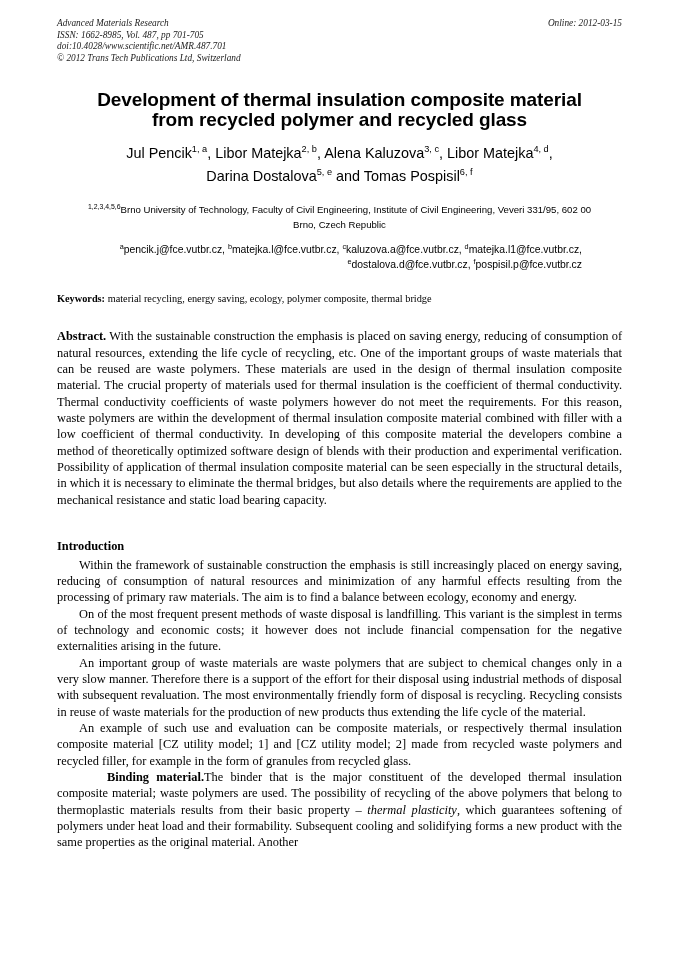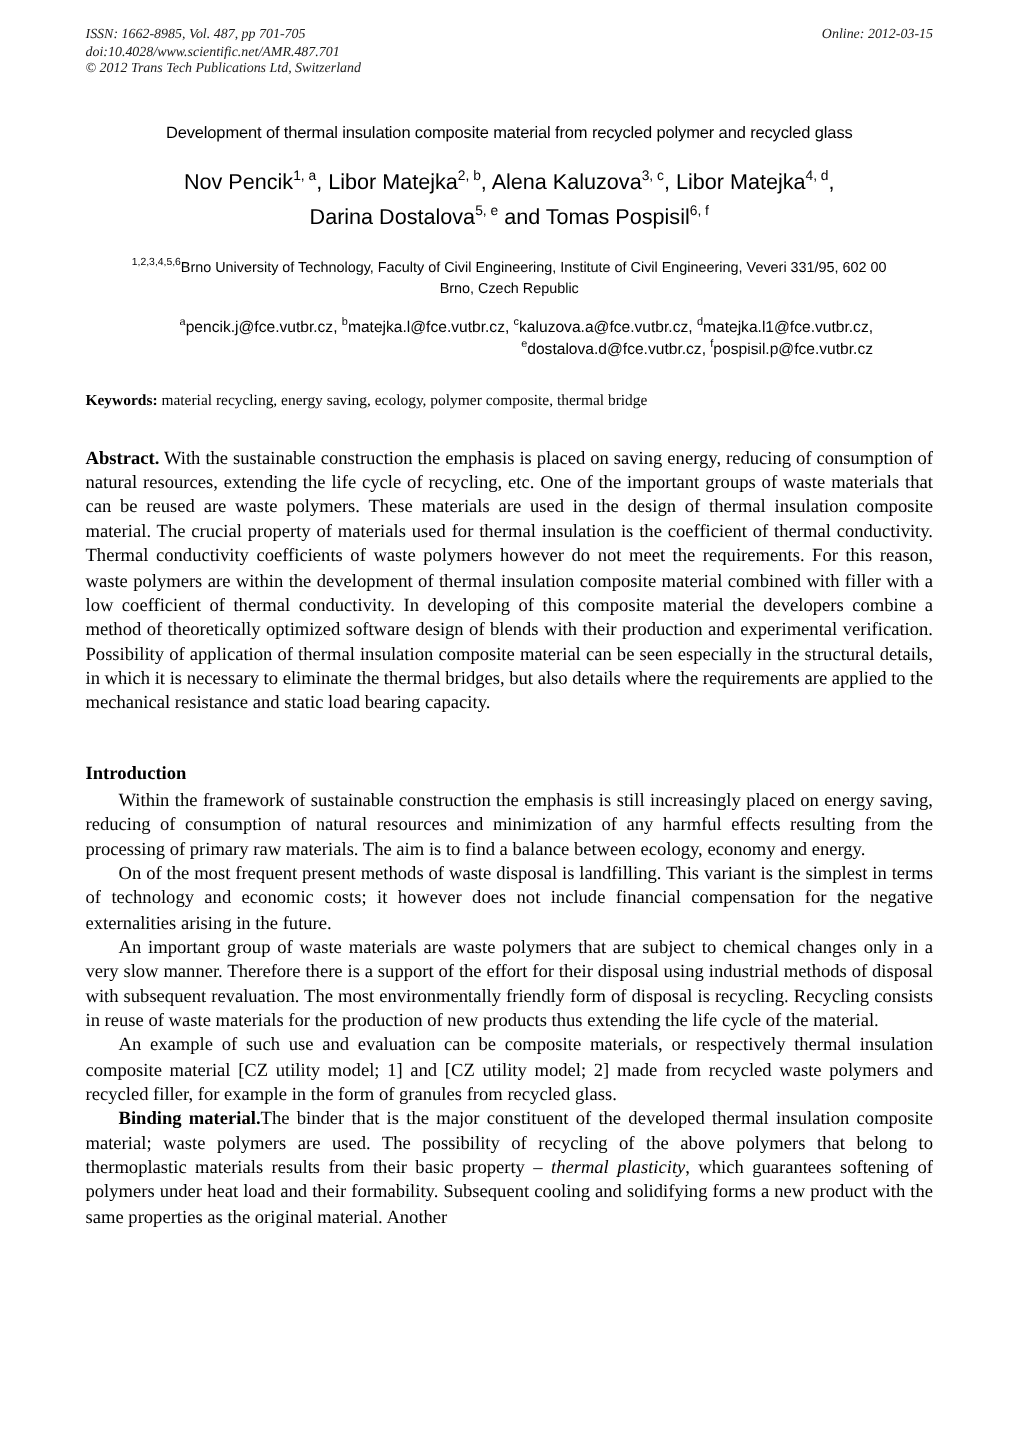--- a/index.html
+++ b/index.html
@@ -43,22 +43,22 @@
   .journal-header .hline {
     display: block;
     white-space: nowrap;
   }
 
   
   .title {
     margin: 26px 18px 0 18px;
     text-align: center;
     font-family: "Liberation Sans", sans-serif;
-    font-weight: normal;
-    font-size: 11px;
+    font-weight: bold;
+    font-size: 19px;
     line-height: 20px;
     letter-spacing: -0.1px;
   }
 
   
   .authors {
     margin: 12px 10px 0 10px;
     text-align: center;
     font-family: "Liberation Sans", sans-serif;
     font-size: 14.4px;
@@ -126,41 +126,43 @@
     font-family: "Liberation Serif", serif;
     font-size: 12.4px;
     line-height: 16.35px;
     text-align: justify;
     text-justify: inter-word;
     margin: 0;
     text-indent: 22px;
   }
   p.body-par .run-in {
     font-weight: bold;
+    margin-left: 28px;
   }
   .ital { font-style: italic; margin-top: 32px; }
 
   
 </style>
 </head>
 <body>
 
 <div class="page">
 
   <div class="journal-header">
     <span class="online-date">Online: 2012-03-15</span>
+    <span class="hline">Advanced Materials Research</span>
     <span class="hline">ISSN: 1662-8985, Vol. 487, pp 701-705</span>
     <span class="hline">doi:10.4028/www.scientific.net/AMR.487.701</span>
     <span class="hline">© 2012 Trans Tech Publications Ltd, Switzerland</span>
   </div>
 
   <div class="title">Development of thermal insulation composite material from recycled polymer and recycled glass</div>
 
   <div class="authors">
-    <div id="authors-line-1"><span>Nov Pencik</span><sup>1, a</sup><span>, </span><span>Libor Matejka</span><sup>2, b</sup><span>, </span><span>Alena Kaluzova</span><sup>3, c</sup><span>, </span><span>Libor Matejka</span><sup>4, d</sup><span>,</span></div>
+    <div id="authors-line-1"><span>Jul Pencik</span><sup>1, a</sup><span>, </span><span>Libor Matejka</span><sup>2, b</sup><span>, </span><span>Alena Kaluzova</span><sup>3, c</sup><span>, </span><span>Libor Matejka</span><sup>4, d</sup><span>,</span></div>
     <div id="authors-line-2"><span>Darina Dostalova</span><sup>5, e</sup><span> and </span><span>Tomas Pospisil</span><sup>6, f</sup></div>
   </div>
 
   <div class="affil">
     <sup>1,2,3,4,5,6</sup><span>Brno University of Technology, Faculty of Civil Engineering, Institute of Civil Engineering,</span>
     <span>Veveri 331/95, 602 00 Brno, Czech Republic</span>
   </div>
 
   <div class="emails" id="emails-block"><sup>a</sup><span>pencik.j@fce.vutbr.cz,</span><span> </span><sup>b</sup><span>matejka.l@fce.vutbr.cz,</span><span> </span><sup>c</sup><span>kaluzova.a@fce.vutbr.cz,</span><span> </span><sup>d</sup><span>matejka.l1@fce.vutbr.cz,</span><span> </span><sup>e</sup><span>dostalova.d@fce.vutbr.cz,</span><span> </span><sup>f</sup><span>pospisil.p@fce.vutbr.cz</span></div>
 

